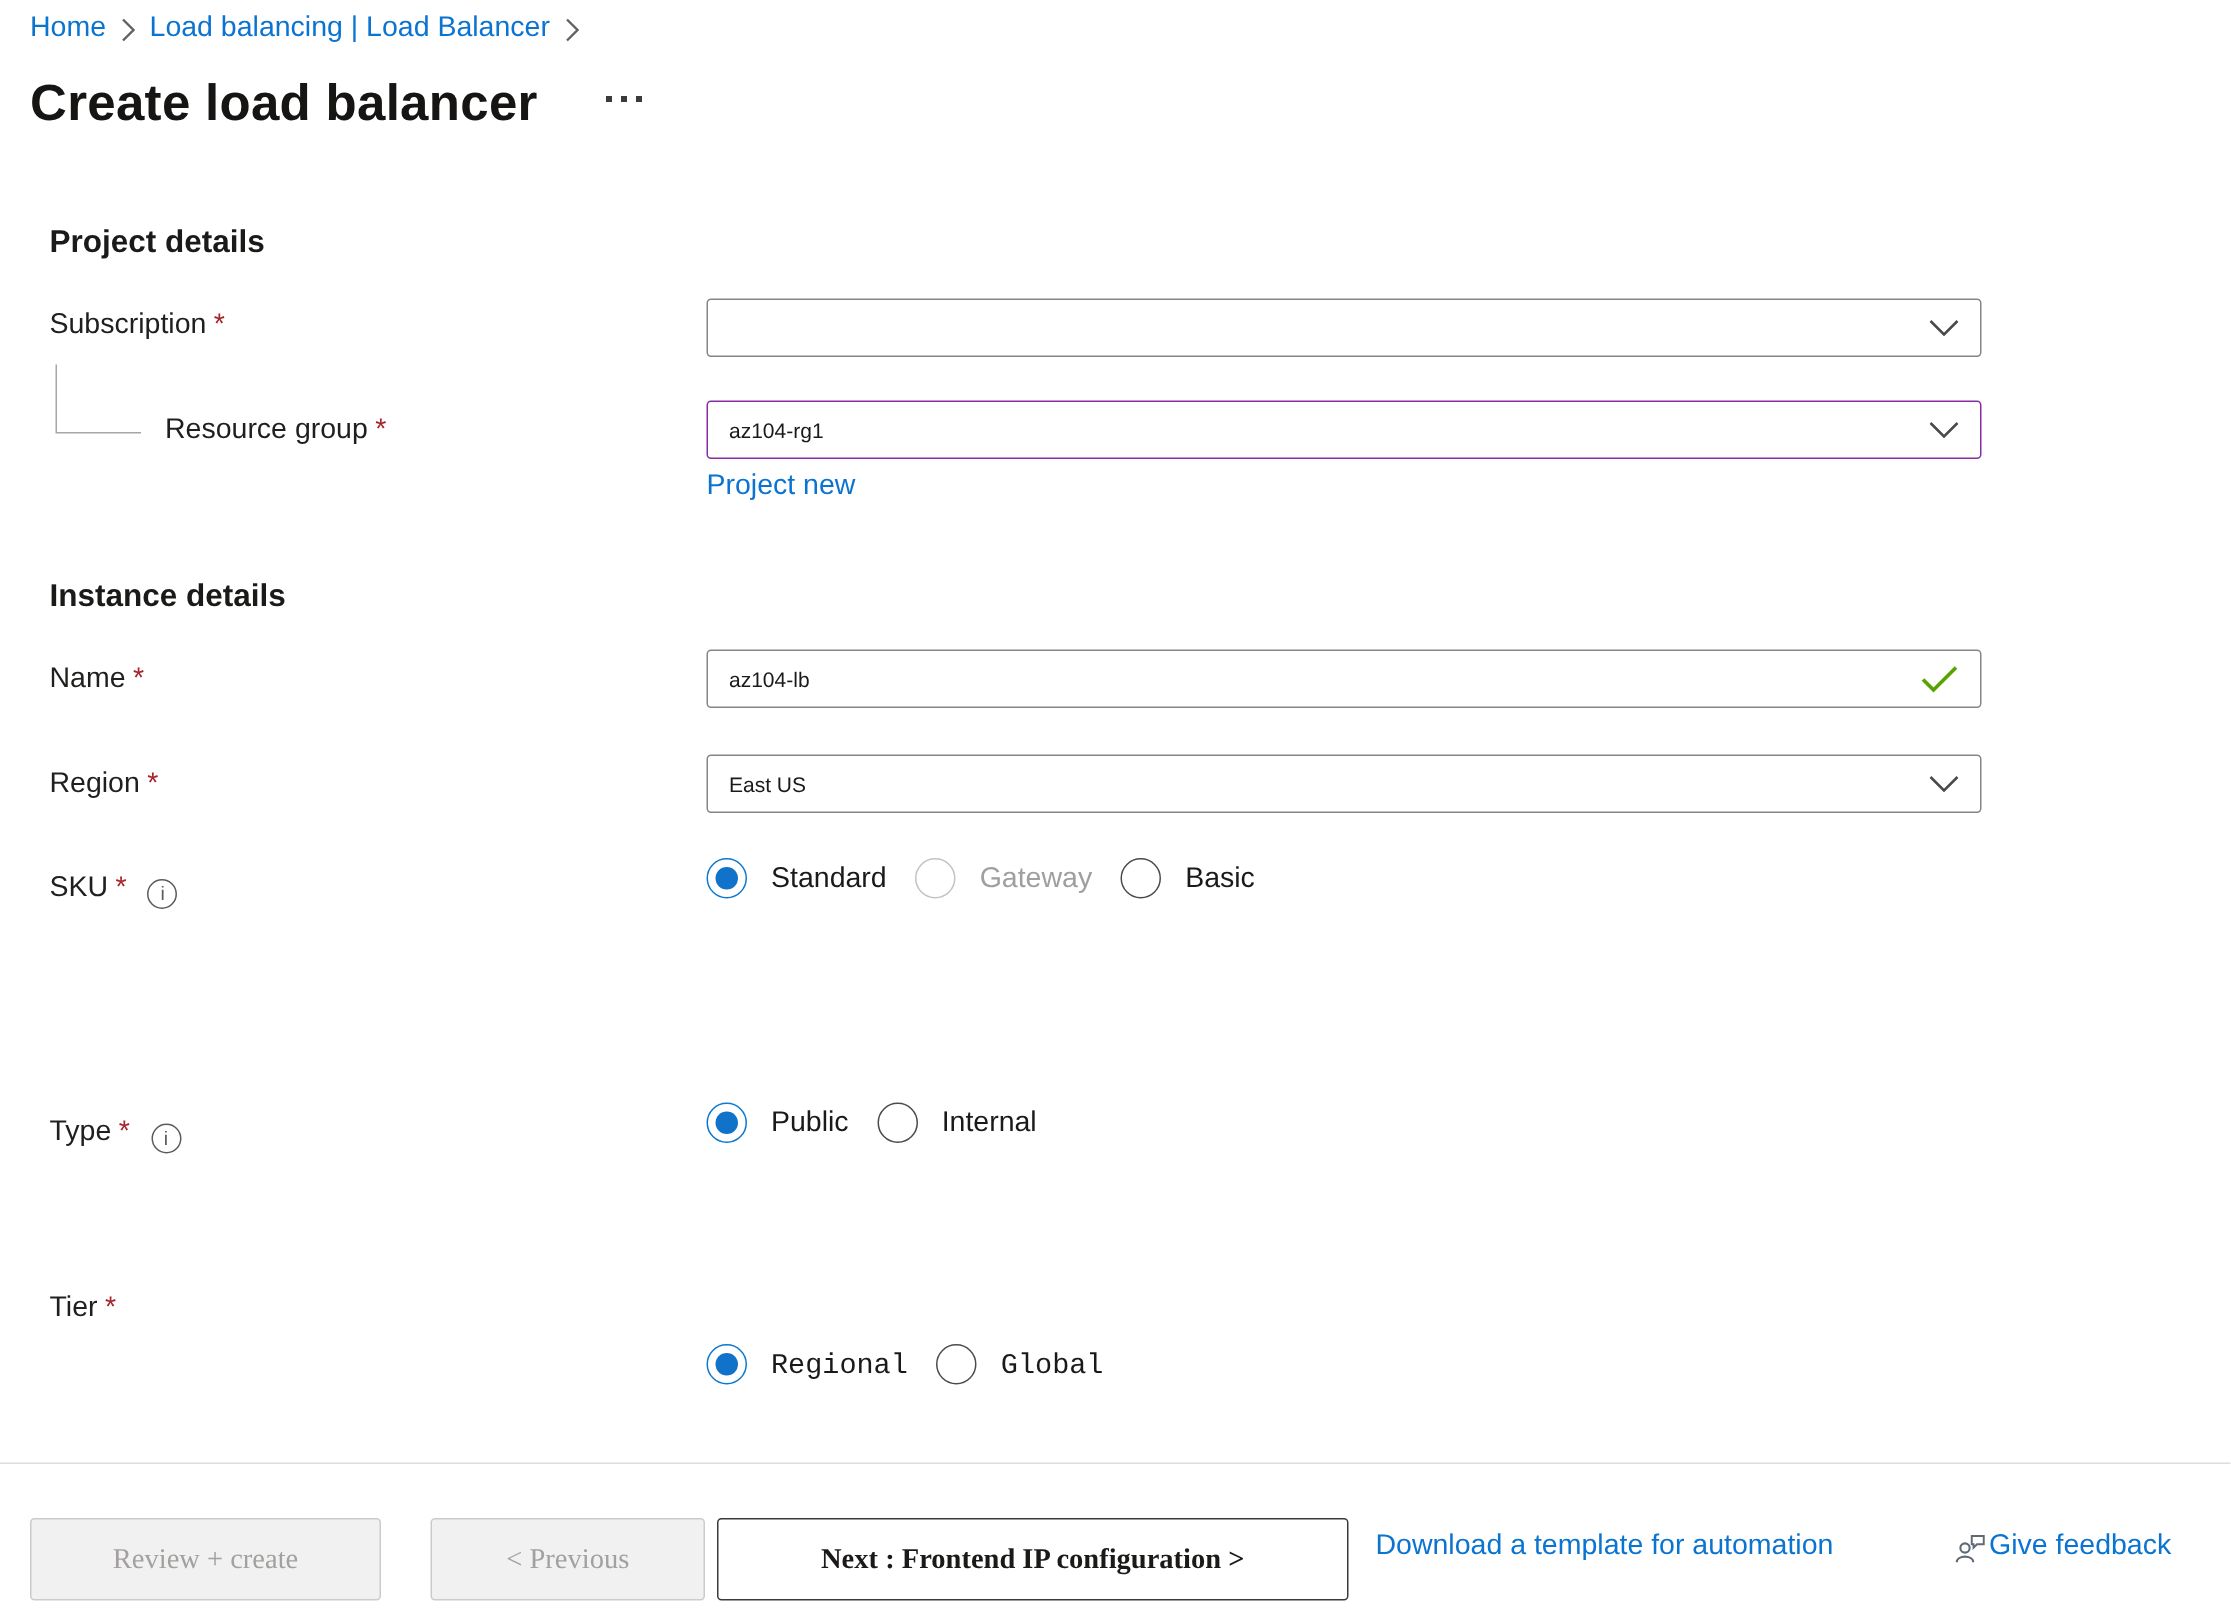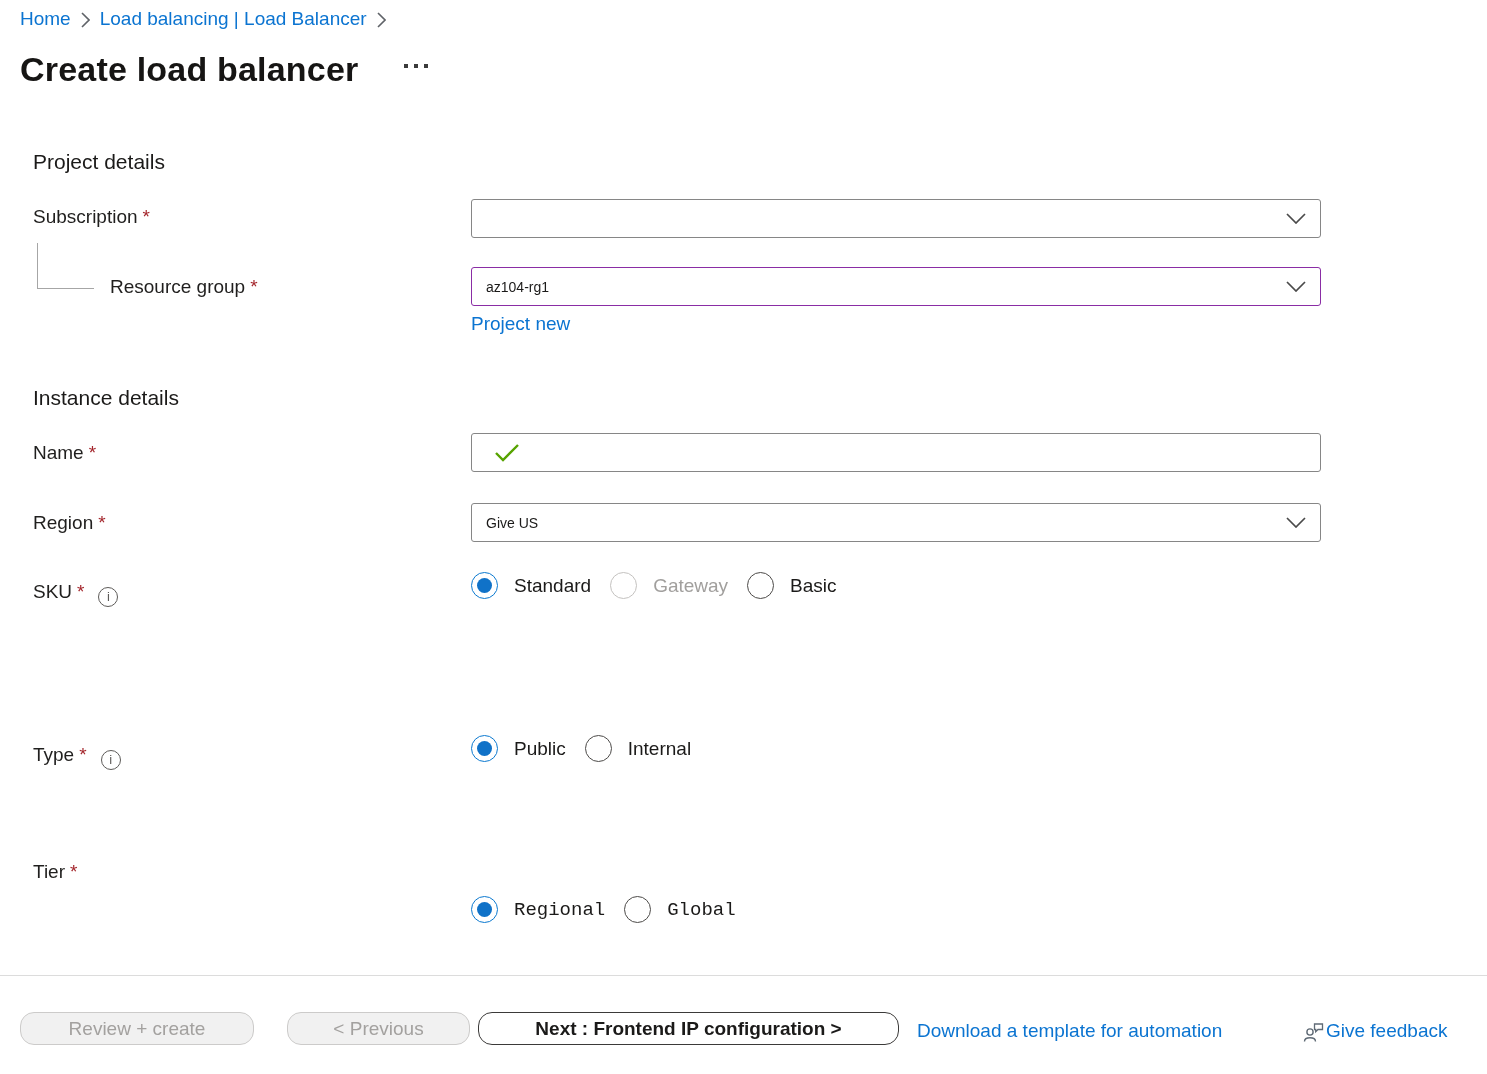--- a/index.html
+++ b/index.html
@@ -26,21 +26,21 @@
     display: flex; align-items: flex-start;
   }
   .page-title { font-size: 34px; font-weight: 700; letter-spacing: 0.2px; color: #161514; }
   .ellipsis {
     margin-left: 46px; margin-top: 14px;
     display: flex; gap: 6px; cursor: pointer;
   }
   .ellipsis i { width: 4px; height: 4px; background: #3b3b3b; display: block; }
 
   
-  .section-heading { position: absolute; left: 33px; font-size: 21px; font-weight: 400; color: #1b1a19; }
+  .section-heading { position: absolute; left: 33px; font-size: 21px; font-weight: 700; color: #1b1a19; }
   .h-project  { top: 150px; }
   .h-instance { top: 386px; }
 
   
   .field-label { position: absolute; left: 33px; font-size: 19px; color: #201f1e; }
   .req { color: #a4262c; margin-left: 5px; }
   .info-icon {
     display: inline-flex; align-items: center; justify-content: center;
     width: 20px; height: 20px; border: 1px solid #5d5b59; border-radius: 50%;
     font-size: 13px; color: #5d5b59; margin-left: 14px; vertical-align: -3px;
@@ -78,23 +78,23 @@
   .radio-label { font-size: 19px; margin-left: 16px; color: #1b1a19; }
   .radio-label.disabled { color: #a19f9d; }
 
   .rg-sku  { top: 572px; }
   .rg-type { top: 735px; }
   .rg-tier { top: 896px; font-family: Liberation Mono, monospace; }
 
   
   .footer-divider { position: absolute; left: 0; top: 975px; width: 1487px; height: 1px; background: #dcdcdc; }
   .btn {
-    position: absolute; top: 1012px; height: 33px;
+    position: absolute; top: 1012px; height: 55px;
     display: flex; align-items: center; justify-content: center;
-    font-size: 19px; border-radius: 14px; font-family: Liberation Sans, sans-serif; cursor: pointer;
+    font-size: 19px; border-radius: 3px; font-family: Liberation Serif, serif; cursor: pointer;
   }
   .btn.disabled {
     background: #f1f1f1; border: 1px solid #cccbca; color: #a3a19f; cursor: default;
   }
   .btn-review   { left: 20px;  width: 234px; }
   .btn-previous { left: 287px; width: 183px; }
   .btn-next {
     left: 478px; width: 421px;
     background: #fff; border: 1.8px solid #3b3a39; color: #1b1a19; font-weight: 700;
   }
@@ -158,32 +158,33 @@
   </span>
 </div>
 <a class="create-new link">Project new</a>
 
 <h2 class="section-heading h-instance">Instance details</h2>
 
 <div class="field-label" style="top:442px">
   <span>Name</span><span class="req">*</span>
 </div>
 <div class="field" style="top:433px">
+  <span class="val">az104-lb</span>
   <span class="end-icon">
     <svg width="26" height="19" viewBox="0 0 26 19">
         <path d="M2 10 L9 17 L24 2" fill="none" stroke="#57a300" stroke-width="2.4"></path>
       </svg>
   </span>
 </div>
 
 <div class="field-label" style="top:512px">
   <span>Region</span><span class="req">*</span>
 </div>
 <div class="field" style="top:503px">
-  <span class="val">Give US</span>
+  <span class="val">East US</span>
   <span class="end-icon">
     <svg width="20" height="11" viewBox="0 0 20 11">
         <path d="M1 1 L10 10 L19 1" fill="none" stroke="#4a4a4a" stroke-width="1.7"></path>
       </svg>
   </span>
 </div>
 
 <div class="field-label" style="top:581px">
   <span>SKU</span><span class="req">*</span><span class="info-icon">i</span>
 </div>

